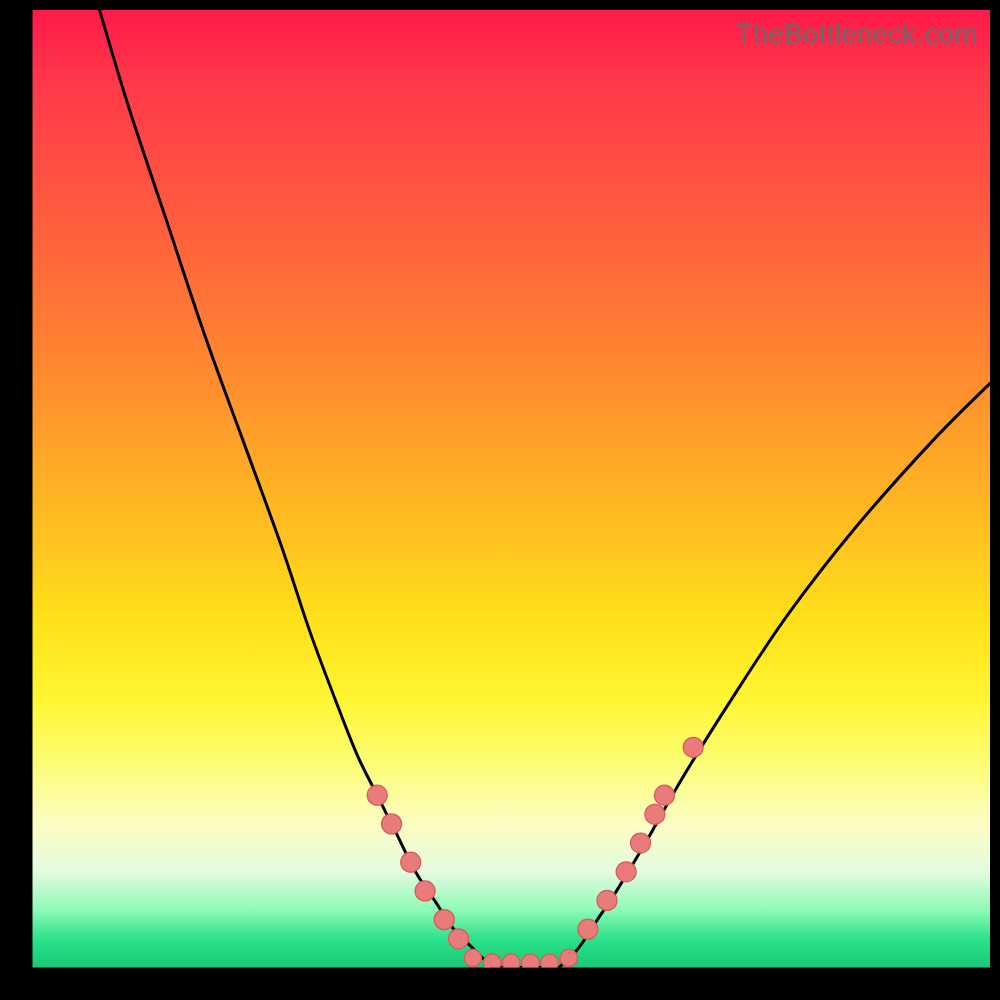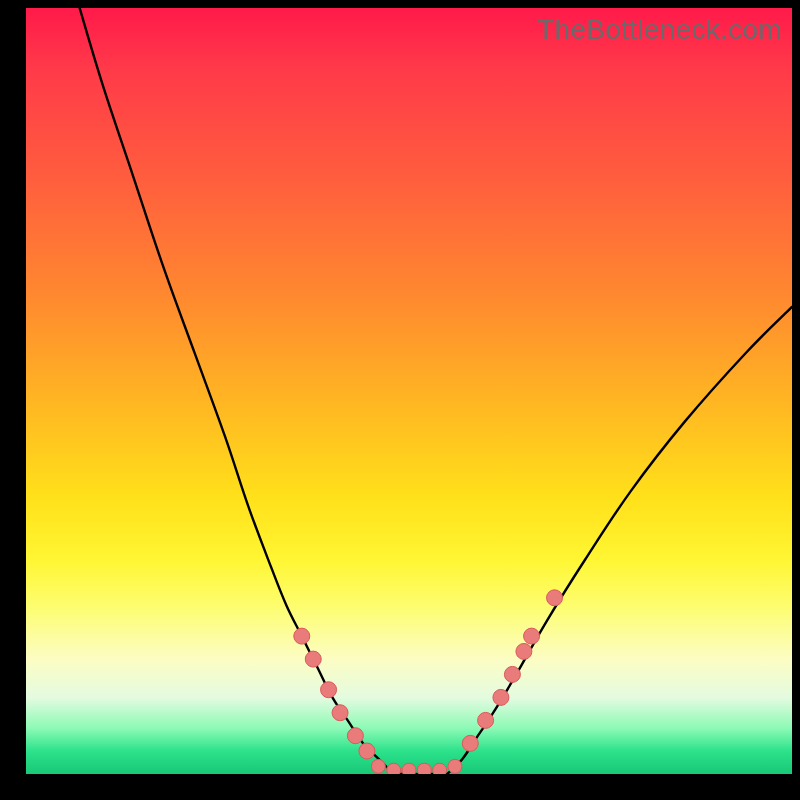--- a/index.html
+++ b/index.html
@@ -37,21 +37,21 @@
       #8dfab6 94%,
       #2ce28b 97%,
       #18c876 100%
     );
   }
   .watermark {
     position: absolute;
     top: 6px;
     right: 10px;
     color: #6a6a6a;
-    font-size: 28px;
+    font-size: 22px;
     font-weight: 500;
     letter-spacing: 0.3px;
     pointer-events: none;
   }
   svg.overlay {
     position: absolute;
     left: 0;
     top: 0;
     width: 766px;
     height: 766px;

